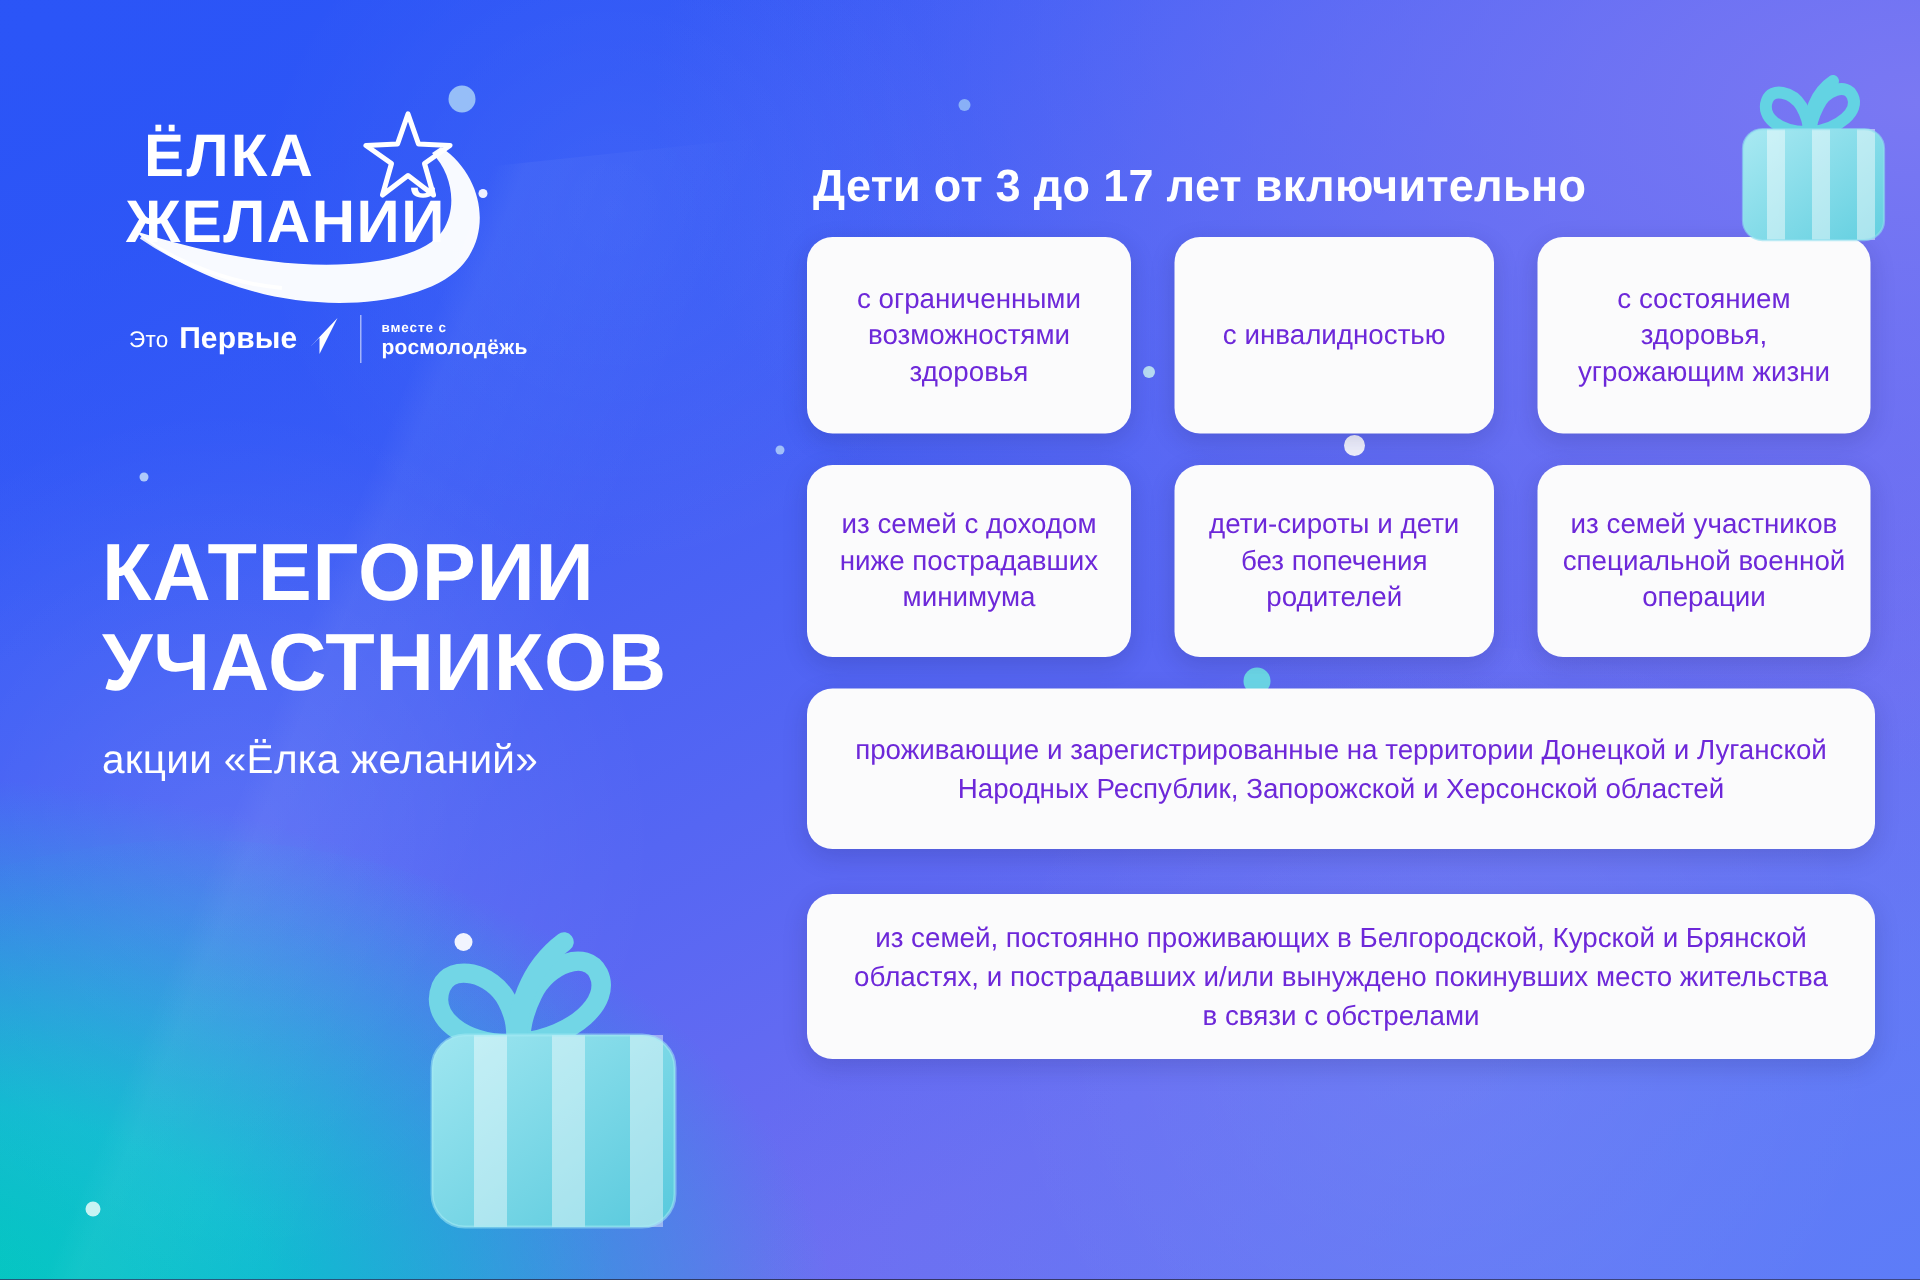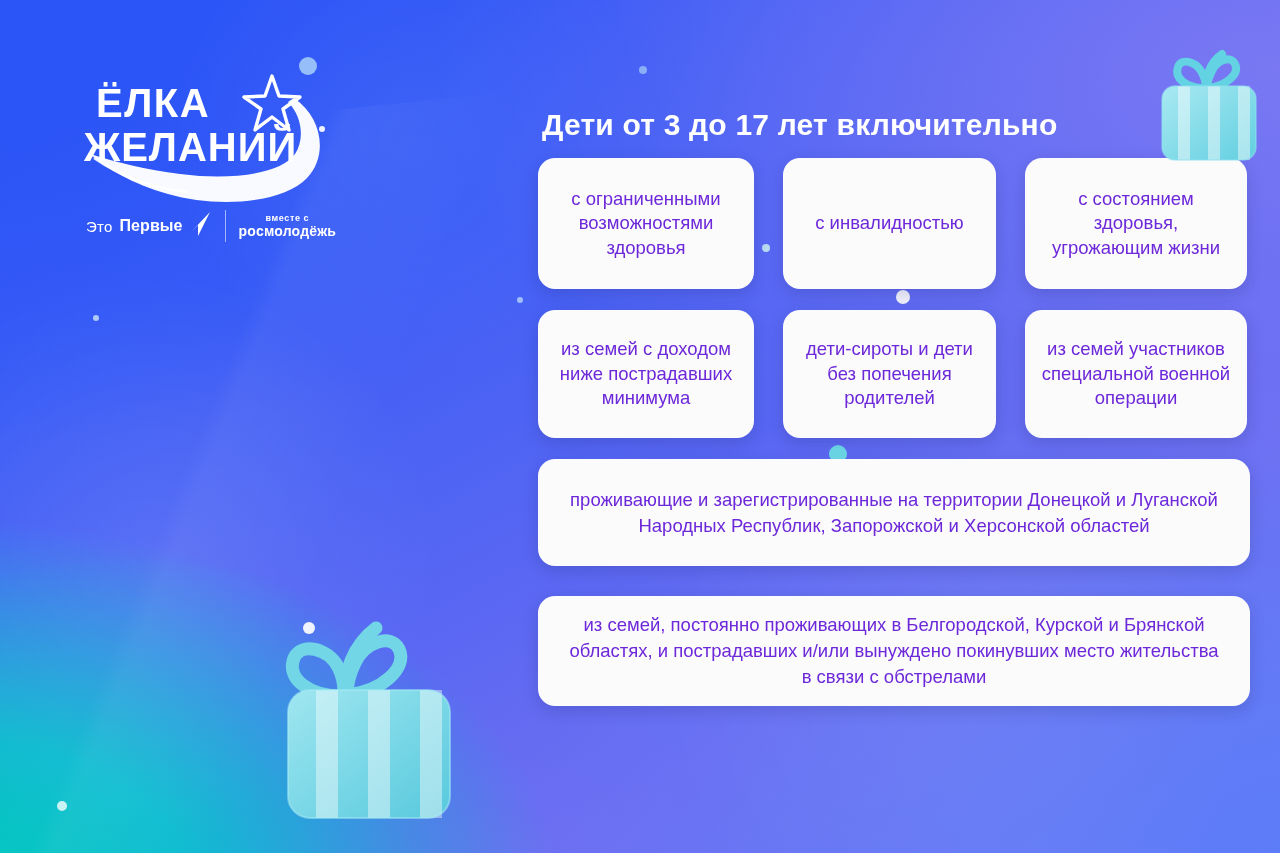--- a/index.html
+++ b/index.html
@@ -44,28 +44,28 @@
 
   
   .dot { position: absolute; border-radius: 50%; pointer-events: none; }
 
   
   #logo-block { position: absolute; left: 76px; top: 58px; width: 300px; }
   .logo-mark { position: relative; width: 280px; height: 140px; }
   .logo-mark svg { display: block; }
   .logo-sub {
     display: flex; align-items: center; gap: 13px;
-    margin-left: 10px; margin-top: 12px; text-align: center;
+    margin-left: 10px; margin-top: 12px;
   }
   .pervye { display: flex; align-items: center; gap: 7px; }
   .pervye .eto {
     color: #ffffff; font-size: 15px; font-weight: 400; letter-spacing: .2px;
   }
   .pervye .name {
-    color: #ffffff; font-size: 16px; font-weight: 700; letter-spacing: .1px;
+    color: #ffffff; font-size: 20px; font-weight: 700; letter-spacing: .1px;
   }
   .pervye .arrow { display: block; }
   .vbar { width: 1px; height: 32px; background: rgba(255,255,255,.55); }
   .rosmol { line-height: 1.15; }
   .rosmol .top { color: #ffffff; font-size: 9px; letter-spacing: .6px; font-weight: 600; }
   .rosmol .bot { color: #ffffff; font-size: 14px; font-weight: 700; letter-spacing: .2px; }
 
   
   #left-headline { position: absolute; left: 68px; top: 352px; width: 460px; }
   #left-headline .line {
@@ -165,20 +165,25 @@
         </span>
       </div>
       <div class="vbar"></div>
       <div class="rosmol">
         <div class="top">вместе с</div>
         <div class="bot">росмолодёжь</div>
       </div>
     </div>
   </div>
 
+  <div id="left-headline">
+    <div class="line">КАТЕГОРИИ</div>
+    <div class="line">УЧАСТНИКОВ</div>
+    <div class="subtitle">акции «Ёлка желаний»</div>
+  </div>
 
   <div id="right-col">
     <div id="age-title">Дети от 3 до 17 лет включительно</div>
 
     <div class="row row1">
       <div class="card c1">с ограниченными возможностями здоровья</div>
       <div class="card c2">с инвалидностью</div>
       <div class="card c3">с состоянием здоровья, угрожающим жизни</div>
     </div>
 

